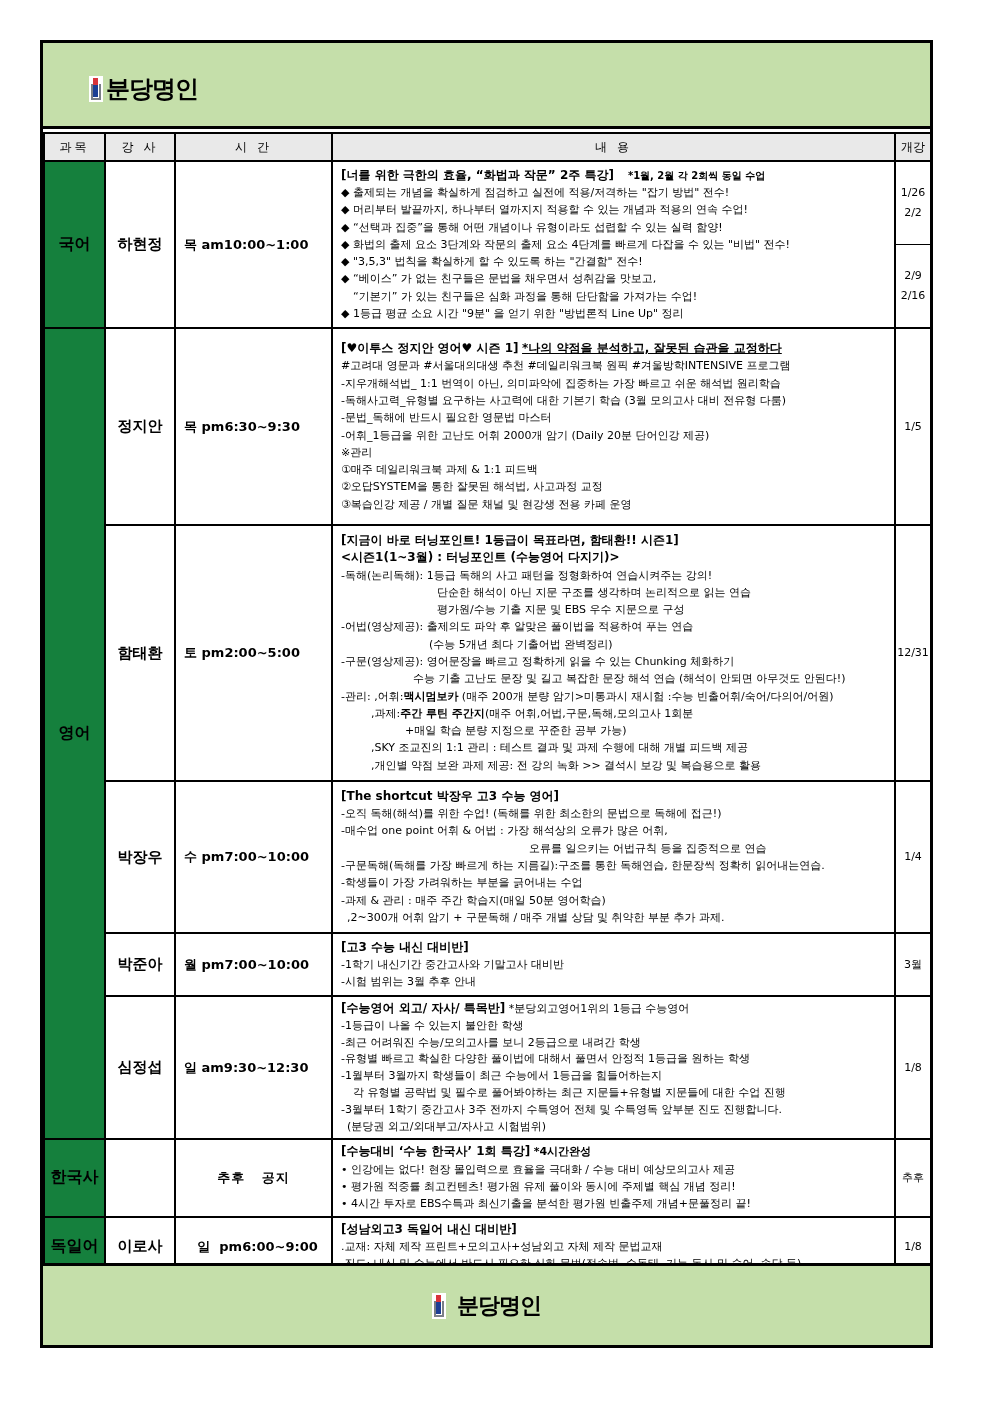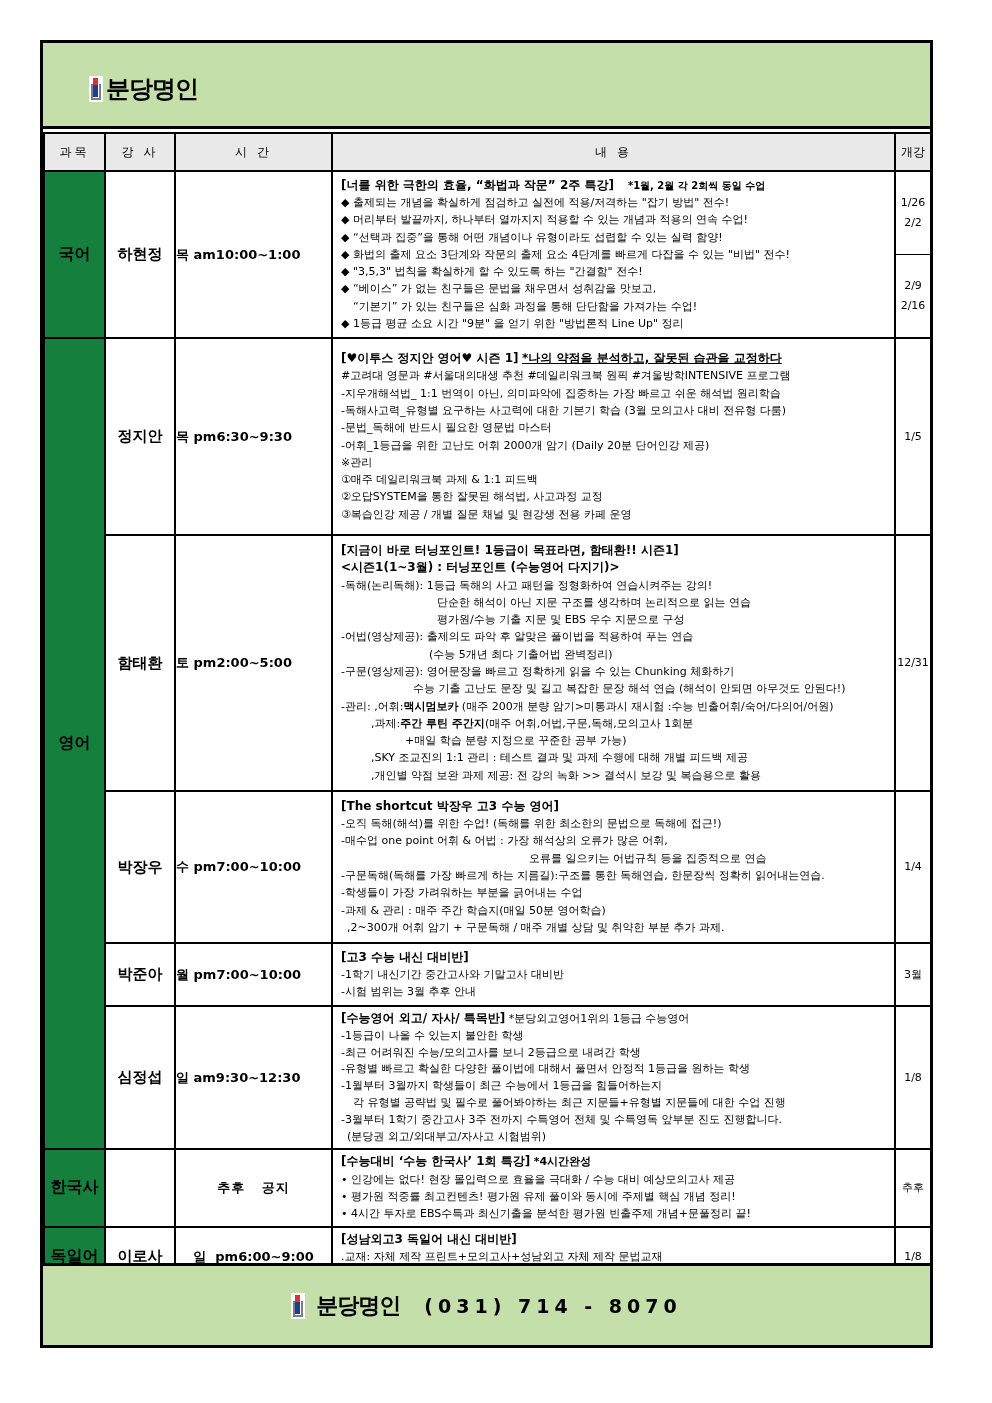--- a/index.html
+++ b/index.html
@@ -9,25 +9,25 @@
   .header .logo { position: absolute; left: 46px; top: 30px; display: flex; align-items: center; }
   .logo-mark { width: 14px; height: 26px; background: #fff; position: relative; margin-right: 3px; }
   .logo-mark .red { position: absolute; left: 4px; top: 2px; width: 5px; height: 7px; background: #d9343a; }
   .logo-mark .blue { position: absolute; left: 4px; top: 9px; width: 5px; height: 12px; background: #1c3f94; }
   .logo-mark .grey { position: absolute; left: 2px; top: 8px; width: 10px; height: 16px; border: 2px solid #7a7f86; border-top: none; }
   .logo-text { font-size: 24px; font-weight: bold; letter-spacing: -1px; }
   .header .title { position: absolute; left: 214px; top: 18px; font-size: 38px; font-weight: bold; letter-spacing: 1px; }
 
   table.tt { position: absolute; left: 0; top: 89px; width: 887px; border-collapse: collapse; table-layout: fixed; }
   table.tt td, table.tt th { border: 2px solid #000; vertical-align: middle; }
-  table.tt th { background: #e9e9e9; font-weight: normal; font-size: 12px; height: 38px; text-align: center; letter-spacing: 3px; }
+  table.tt th { background: #e9e9e9; font-weight: normal; font-size: 12px; height: 28px; text-align: center; letter-spacing: 3px; }
   col.c-subj { width: 61px; } col.c-teach { width: 70px; } col.c-time { width: 157px; } col.c-cont { width: 563px; } col.c-date { width: 36px; }
   td.subj { background: #15803d; text-align: center; font-size: 16px; font-weight: bold; }
   td.teach { text-align: center; font-size: 15px; font-weight: bold; }
-  td.time { font-size: 13px; font-weight: bold; white-space: nowrap; }
+  td.time { font-size: 13px; font-weight: bold; padding-left: 8px; white-space: nowrap; }
   td.time.center { text-align: center; padding-left: 0; letter-spacing: 1px; }
   td.cont { padding: 3px 6px 3px 8px; font-size: 11px; line-height: 17.3px; white-space: nowrap; overflow: hidden; }
   td.date { text-align: center; font-size: 11px; line-height: 20px; padding: 0; }
   .line { display: block; }
   .bold { font-weight: bold; margin-top: 48px; }
   .ttl { font-weight: bold; font-size: 12px; }
   .under { text-decoration: underline; }
   .note { font-weight: bold; font-size: 10px; margin-left: 14px; }
   .indent1 { padding-left: 96px; }
   .indent2 { padding-left: 88px; }
@@ -218,15 +218,14 @@
   </tbody>
     </table>
 
   <div class="footer">
     <span class="logo-mark">
         <span class="grey"></span>
         <span class="red"></span>
         <span class="blue"></span>
       </span>
     <span class="logo-text">분당명인</span>
-    <span class="phone">(031) 714 - 8070</span>
   </div>
 </div>
 
 </body></html>

